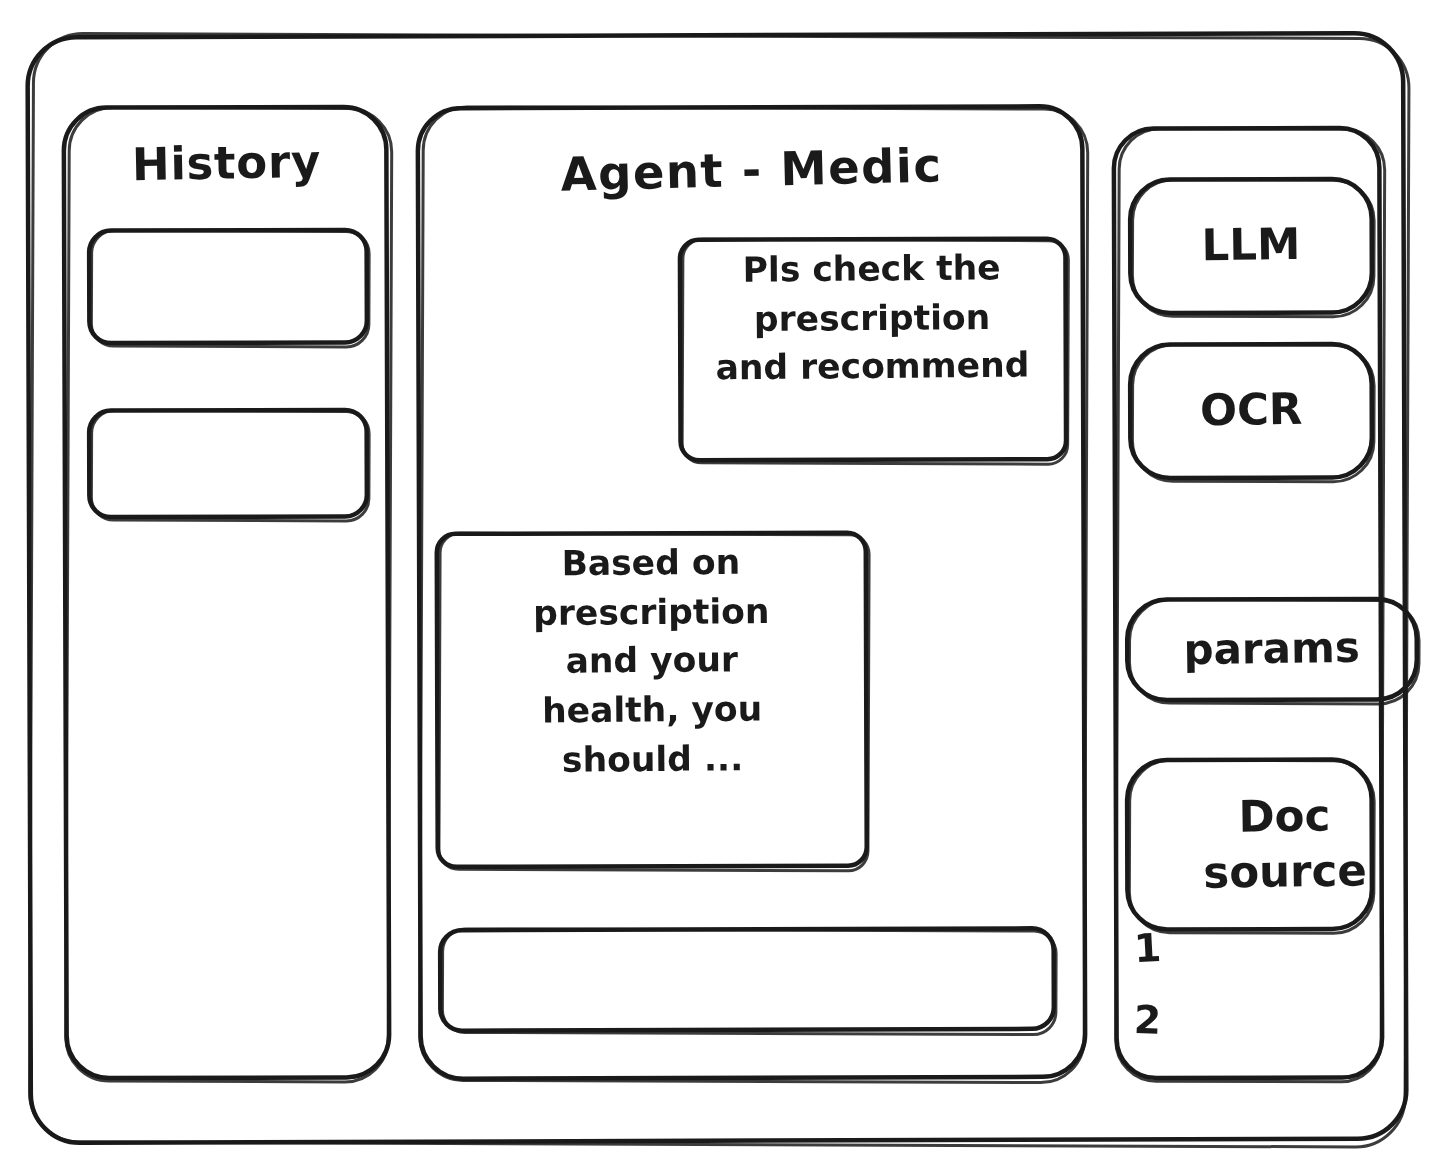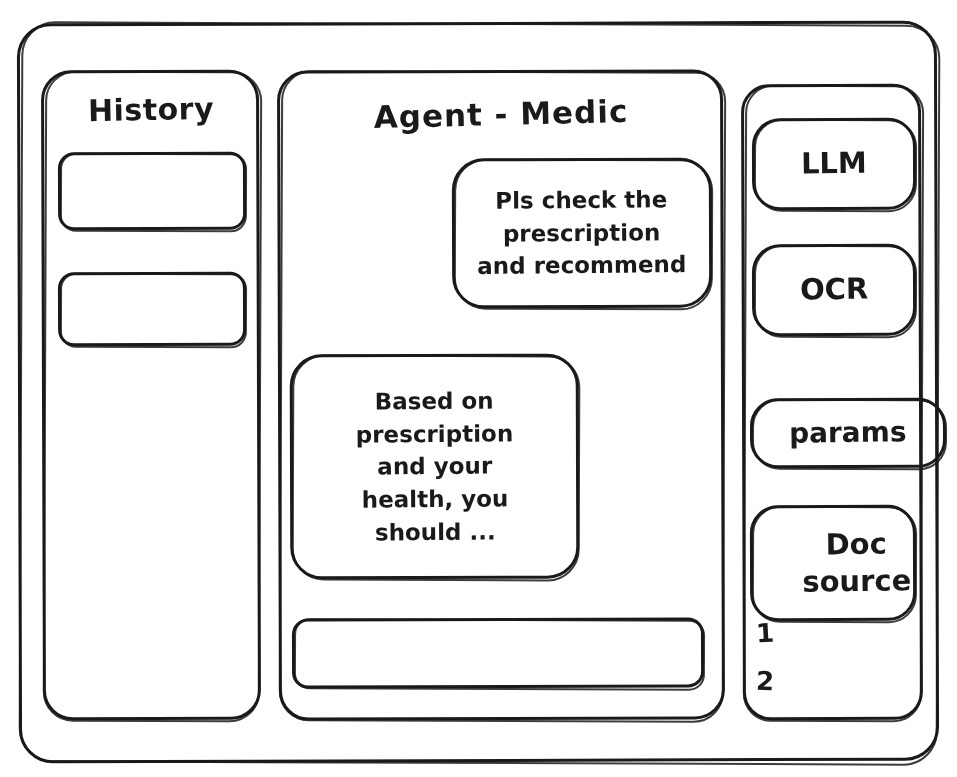--- a/index.html
+++ b/index.html
@@ -89,23 +89,22 @@
     left: 278px; top: 96px;
     width: 446px;
     text-align: center;
     font-size: 31px;
     font-weight: 700;
     letter-spacing: 1px;
     transform: rotate(-1.4deg);
   }
 
   .bubble {
-    border-radius: 32px;
+    border-radius: 14px;
     display: flex;
-    align-items: center;
     justify-content: center;
   }
   .bubble-text {
     position: relative;
     z-index: 2;
     text-align: center;
     font-size: 23px;
     font-weight: 600;
     line-height: 1.42;
     padding: 6px 10px;
@@ -142,21 +141,21 @@
     position: relative;
     z-index: 2;
     text-align: center;
     font-size: 29px;
     font-weight: 700;
     line-height: 1.28;
     white-space: pre-line;
     transform: rotate(-0.8deg);
   }
   #tool-llm    { left: 752px; top: 118px;  width: 164px; height: 92px; }
-  #tool-ocr    { left: 752px; top: 228px;  width: 164px; height: 92px; margin-top: 16px; }
+  #tool-ocr    { left: 752px; top: 228px;  width: 164px; height: 92px; }
   #tool-params { left: 750px; top: 398px;  width: 196px; height: 70px; }
   #tool-params .tool-label { font-size: 28px; }
   #tool-docsource { left: 750px; top: 505px; width: 166px; height: 116px; padding-left: 47px; }
 
   .doc-marker {
     position: absolute;
     left: 756px;
     font-size: 26px;
     font-weight: 700;
     z-index: 3;

